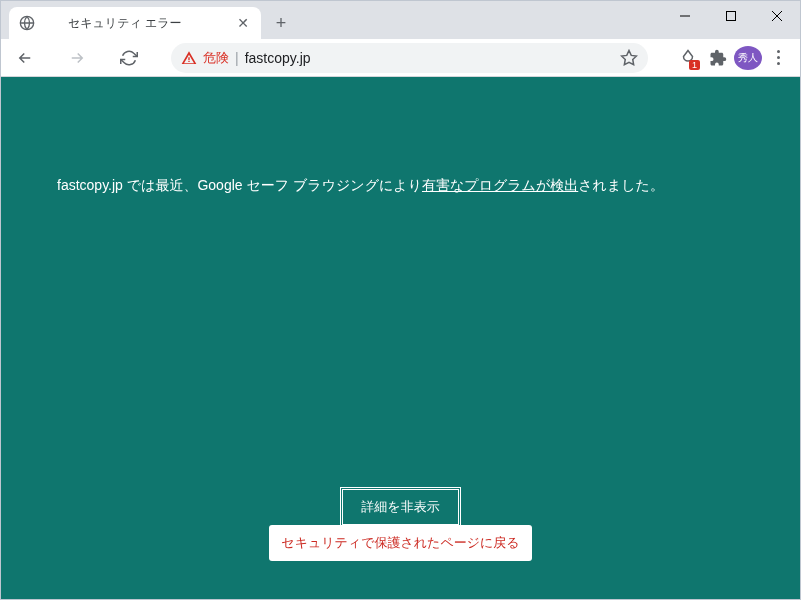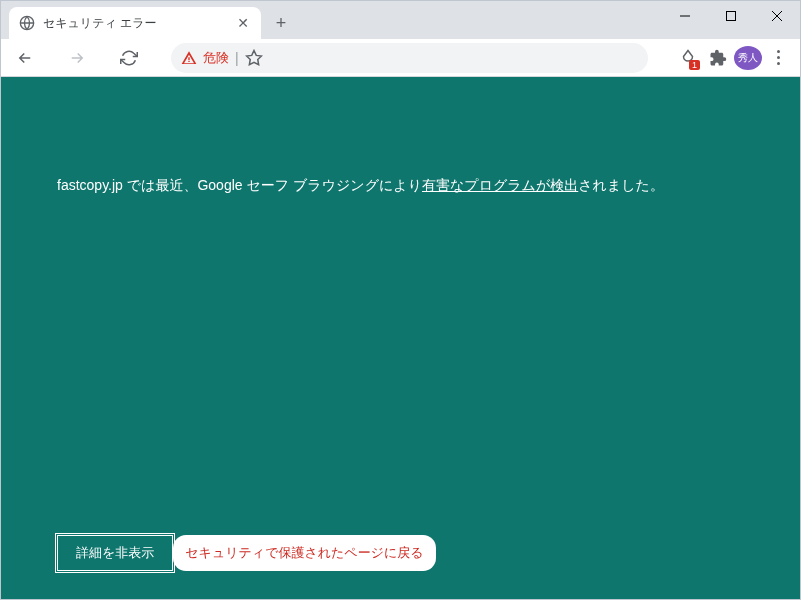--- a/index.html
+++ b/index.html
@@ -31,21 +31,21 @@
     padding: 0 10px;
     gap: 8px;
     font-size: 12px;
     color: #3c4043;
   }
   .tab .favicon {
     width: 16px; height: 16px;
     color: #5f6368;
     flex-shrink: 0;
   }
-  .tab .tab-title { flex: 1; overflow: hidden; white-space: nowrap; text-overflow: ellipsis; }
+  .tab .tab-title { flex: 1; overflow: hidden; white-space: nowrap; text-overflow: ellipsis; margin-left: 25px; }
   .tab .tab-close {
     width: 16px; height: 16px;
     display: flex; align-items: center; justify-content: center;
     font-size: 14px; color: #5f6368; cursor: pointer;
   }
   .new-tab {
     width: 28px; height: 28px;
     display: flex; align-items: center; justify-content: center;
     font-size: 18px; color: #5f6368; cursor: pointer;
     margin-left: 6px; margin-bottom: 2px;
@@ -150,42 +150,43 @@
     padding: 96px 56px 30px 56px;
     position: relative;
     font-size: 14px;
     line-height: 1.8;
   }
   .content p { margin-bottom: 14px; }
   .content .u { text-decoration: underline; }
 
   .btn-row {
     position: absolute;
-    left: 56px; right: 56px; bottom: 30px;
-    display: flex;
-    align-items: center;
+    left: 56px; right: 56px; bottom: 40px;
+    display: flex;
+    align-items: center;
+    flex-direction: column;
   }
   .btn-ghost {
     border: 1px solid #fff;
     color: #fff;
     background: transparent;
     padding: 8px 18px;
     font-size: 13px;
     cursor: pointer;
     outline: 1px solid #fff;
     outline-offset: 1px;
   }
   .btn-solid {
     background: #fff;
     color: #cc2a22;
     border: none;
     padding: 9px 12px;
     font-size: 13px;
     cursor: pointer;
-    border-radius: 13px;
+    border-radius: 3px;
   }
 </style>
 </head>
 <body>
 
 <div class="title-bar">
   <div class="tab">
     <span class="favicon">
       <svg viewBox="0 0 24 24" fill="none" stroke="currentColor" stroke-width="2">
         <circle cx="12" cy="12" r="10"></circle>
@@ -235,20 +236,21 @@
   </div>
 
   <div class="omnibox">
     <span class="danger-icon">
       <svg viewBox="0 0 24 24" fill="currentColor">
           <path d="M12 2 1 21h22L12 2zm0 5 7.5 13h-15L12 7zm-1 4v4h2v-4h-2zm0 5v2h2v-2h-2z"></path>
         </svg>
     </span>
     <span class="danger-label">危険</span>
     <span class="sep">|</span>
+    <span class="url">fastcopy.jp</span>
     <span class="star">
       <svg viewBox="0 0 24 24" fill="none" stroke="currentColor" stroke-width="2">
           <polygon points="12 2 15 8.5 22 9.3 17 14 18.2 21 12 17.8 5.8 21 7 14 2 9.3 9 8.5 12 2"></polygon>
         </svg>
     </span>
   </div>
 
   <div class="ext-icons">
     <div class="ext-icon drop-icon">
       <svg viewBox="0 0 24 24" fill="none" stroke="currentColor" stroke-width="2">

